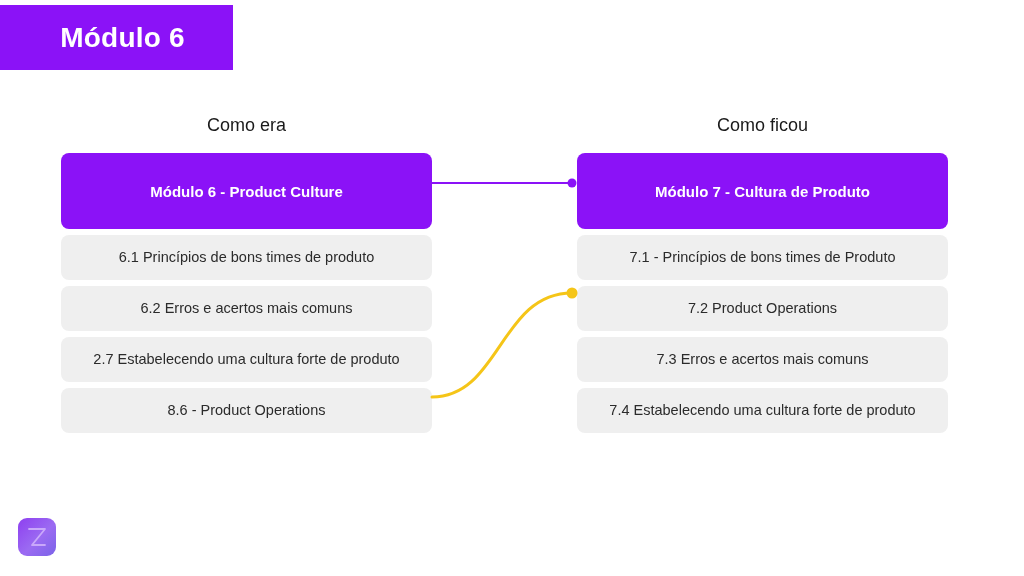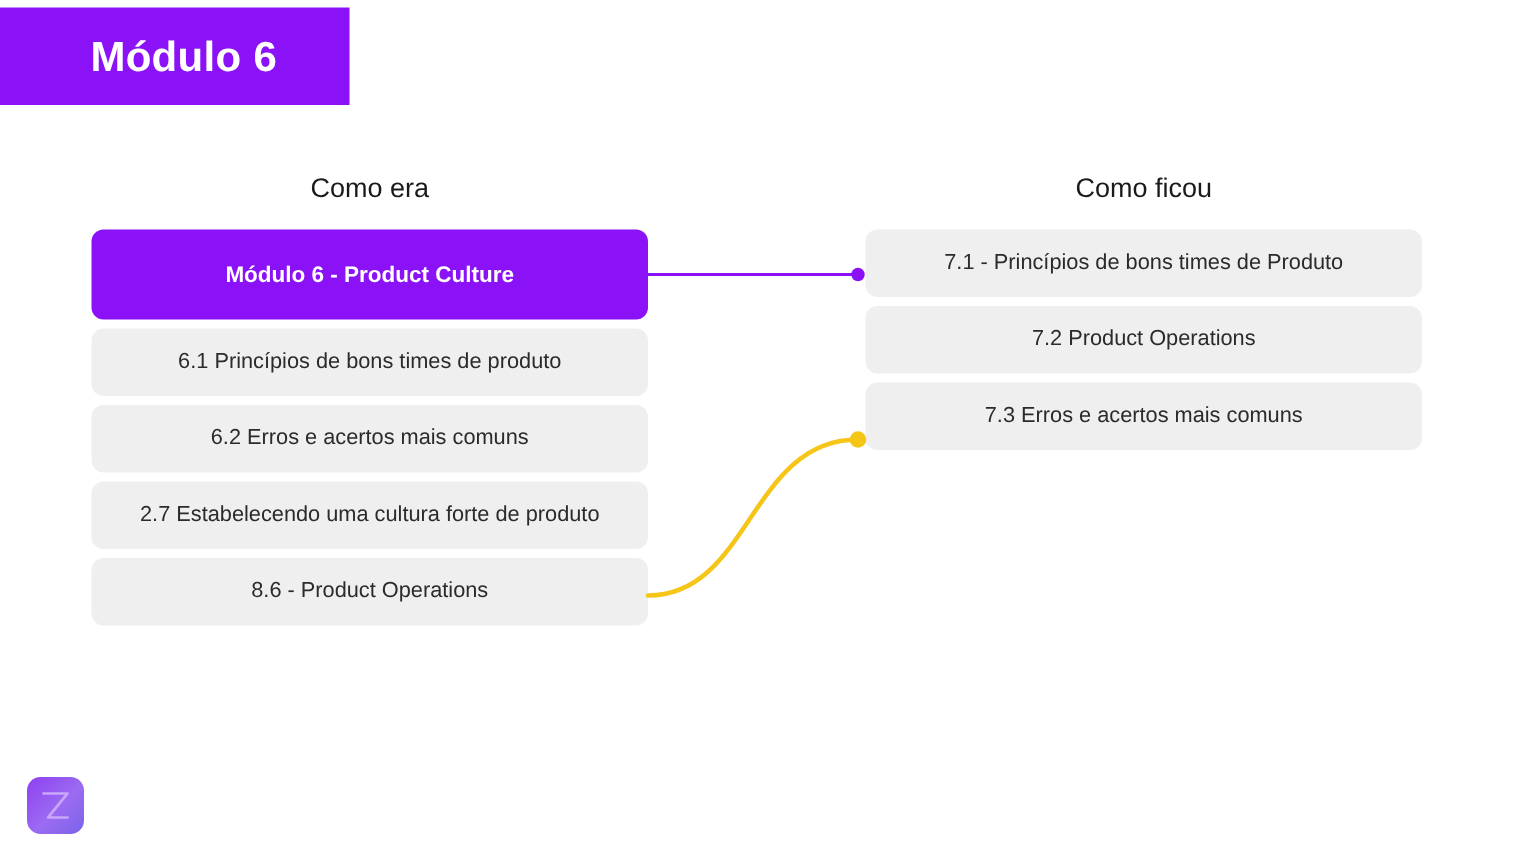--- a/index.html
+++ b/index.html
@@ -56,21 +56,21 @@
     top: 153px;
     width: 371px;
     display: flex;
     flex-direction: column;
     gap: 6px;
   }
   .column.left  { left: 61px; }
   .column.right { left: 577px; }
 
   .module-box {
-    height: 60px;
+    height: 76px;
     border-radius: 8px;
     background: #8B12F7;
     color: #ffffff;
     font-size: 15px;
     font-weight: bold;
     display: flex;
     align-items: center;
     justify-content: center;
     text-align: center;
     box-sizing: border-box;
@@ -129,23 +129,25 @@
 
 <div class="column left">
   <div class="module-box">Módulo 6 - Product Culture</div>
   <div class="topic-item">6.1 Princípios de bons times de produto</div>
   <div class="topic-item">6.2 Erros e acertos mais comuns</div>
   <div class="topic-item">2.7 Estabelecendo uma cultura forte de produto</div>
   <div class="topic-item">8.6 - Product Operations</div>
 </div>
 
 <div class="column right">
+  <div class="module-box">Módulo 7 - Cultura de Produto</div>
   <div class="topic-item">7.1 - Princípios de bons times de Produto</div>
   <div class="topic-item">7.2 Product Operations</div>
   <div class="topic-item">7.3 Erros e acertos mais comuns</div>
+  <div class="topic-item">7.4 Estabelecendo uma cultura forte de produto</div>
 </div>
 
 <svg class="connectors" viewBox="0 0 1024 576" width="1024" height="576">
 
   <line x1="432" y1="183" x2="572" y2="183" stroke="#8B12F7" stroke-width="2" stroke-linecap="round"></line>
   <circle cx="572" cy="183" r="4.5" fill="#8B12F7"></circle>
 
   <path d="M 432 397 C 500 397, 500 293, 572 293" fill="none" stroke="#F5C518" stroke-width="3" stroke-linecap="round"></path>
   <circle cx="572" cy="293" r="5.5" fill="#F5C518"></circle>
 </svg>

